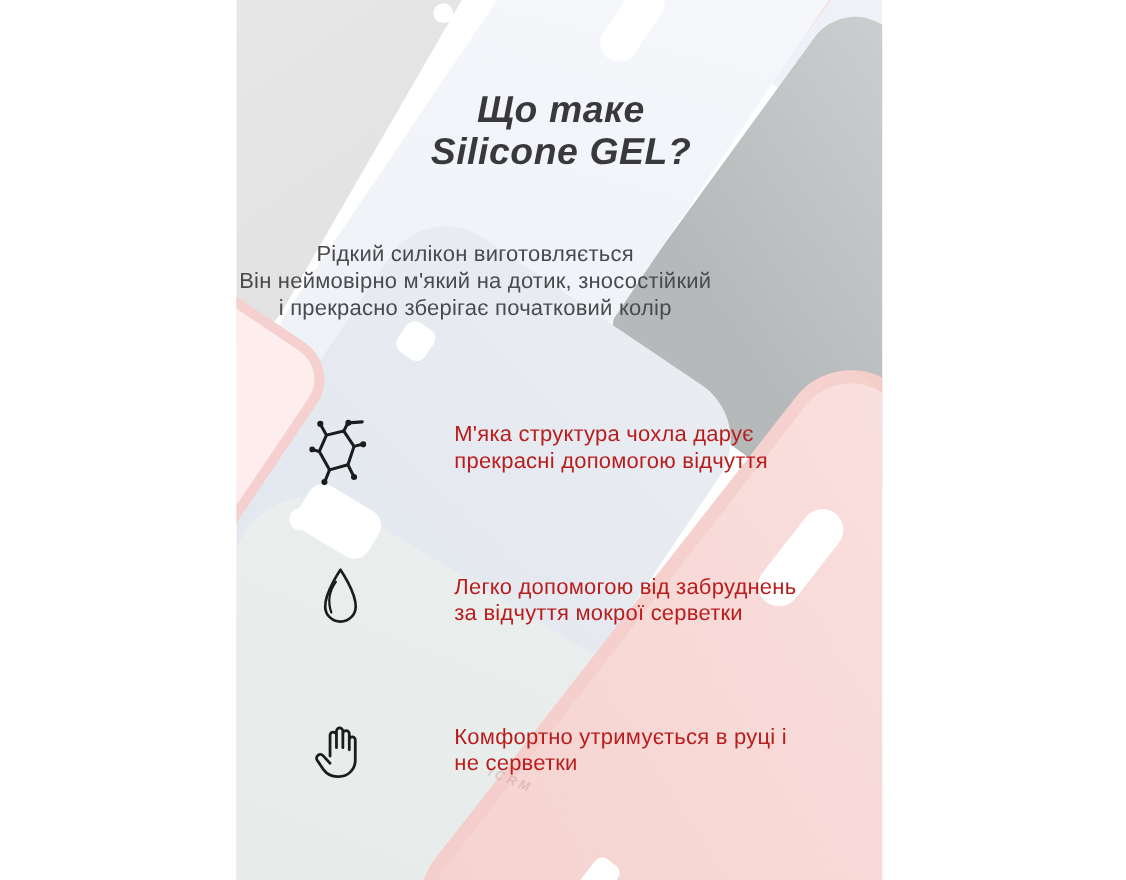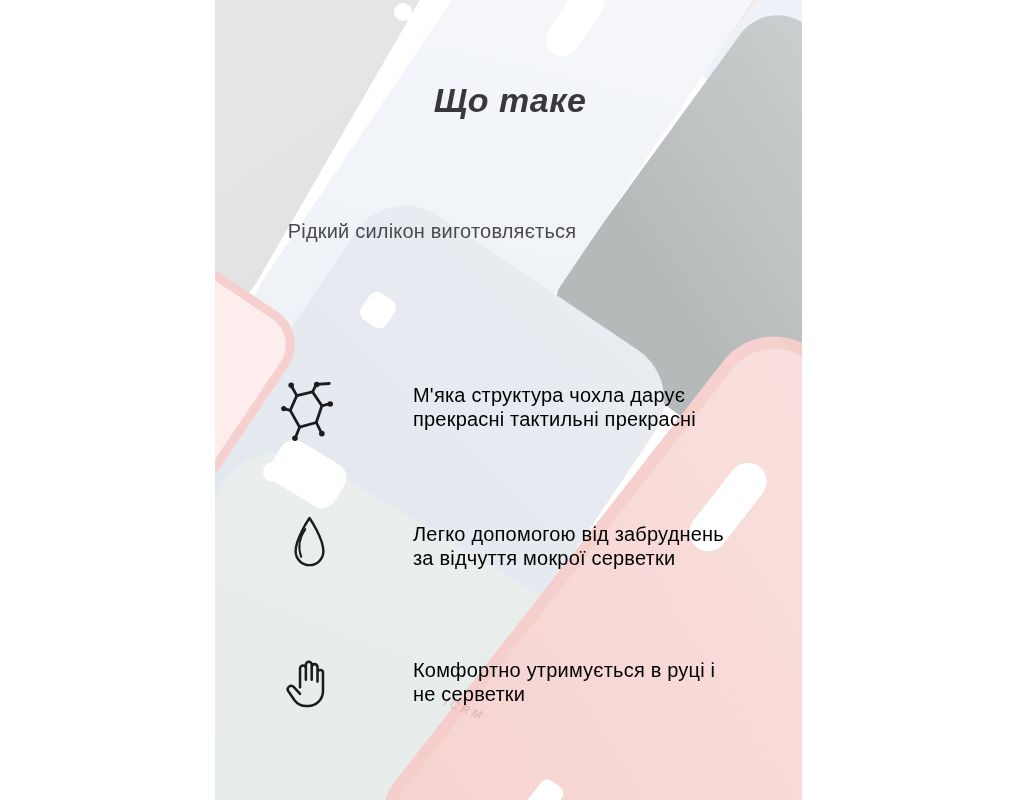--- a/index.html
+++ b/index.html
@@ -46,21 +46,21 @@
   .title{position:absolute;top:58px;left:0;width:988px;text-align:center;
          color:#39393b;font-weight:800;font-style:italic;font-size:34px;line-height:38px;letter-spacing:0.5px;padding-left:32px;}
   .title span{display:block;}
   .intro{position:absolute;top:199px;left:0;width:864px;text-align:center;
          color:#4a4a4e;font-size:20px;line-height:24.5px;letter-spacing:0.2px;}
   .intro span{display:block;}
   .f-icon{position:absolute;}
   .icon-molecule{left:281px;top:380px;}
   .icon-drop{left:291px;top:514px;}
   .icon-hand{left:285px;top:655px;}
-  .f-text{position:absolute;left:413px;color:#000000;font-size:20px;line-height:23.5px;letter-spacing:0.2px;}
+  .f-text{position:absolute;left:413px;color:#b91c1c;font-size:20px;line-height:23.5px;letter-spacing:0.2px;}
   .f-text span{display:block;}
   .ft1{top:384px;} .ft2{top:523px;} .ft3{top:659px;}
 </style>
 </head>
 <body>
 
 <div class="page">
 
   <div class="bg-strip">
     <div class="case cF"></div>
@@ -81,24 +81,27 @@
     <div class="case cI"></div>
     <div class="cutout pillI"></div>
     <div class="cutout portI"></div>
     <div class="wm">ICRM</div>
   </div>
 
   <div class="content">
 
     <h1 class="title">
       <span>Що таке</span>
+      <span>Silicone GEL?</span>
     </h1>
 
     <p class="intro">
       <span>Рідкий силікон виготовляється</span>
+      <span>Він неймовірно м'який на дотик, зносостійкий</span>
+      <span>і прекрасно зберігає початковий колір</span>
     </p>
 
     <span class="f-icon icon-molecule">
       <svg width="52" height="72" viewBox="0 0 56 76" fill="none">
         <polygon points="17,16 34,12 44,27 38,45 20,50 10,32" stroke="#1c1c1e" stroke-width="3" fill="none" stroke-linejoin="round"></polygon>
         <path d="M17 16 L12 7" stroke="#1c1c1e" stroke-width="3" stroke-linecap="round"></path>
           <circle cx="11" cy="5" r="3" fill="#1c1c1e"></circle>
         <path d="M34 12 L38 4 L52 3" stroke="#1c1c1e" stroke-width="3" stroke-linecap="round" stroke-linejoin="round"></path>
           <circle cx="38.5" cy="4" r="3" fill="#1c1c1e"></circle>
         <path d="M44 27 L52 25" stroke="#1c1c1e" stroke-width="3" stroke-linecap="round"></path>
@@ -106,21 +109,21 @@
         <path d="M38 45 L43 55" stroke="#1c1c1e" stroke-width="3" stroke-linecap="round"></path>
           <circle cx="44" cy="57" r="3" fill="#1c1c1e"></circle>
         <path d="M20 50 L16 60" stroke="#1c1c1e" stroke-width="3" stroke-linecap="round"></path>
           <circle cx="15" cy="62" r="3" fill="#1c1c1e"></circle>
         <path d="M10 32 L3 30" stroke="#1c1c1e" stroke-width="3" stroke-linecap="round"></path>
           <circle cx="3" cy="30" r="2.8" fill="#1c1c1e"></circle>
       </svg>
     </span>
     <div class="f-text ft1">
       <span>М'яка структура чохла дарує</span>
-      <span>прекрасні тактильні прекрасні</span>
+      <span>прекрасні допомогою відчуття</span>
     </div>
 
     <span class="f-icon icon-drop">
       <svg width="37" height="56" viewBox="0 0 40 58" fill="none">
         <path d="M20 3 C 20 3, 5 25, 5 39 a15 15 0 0 0 30 0 C 35 25, 20 3, 20 3 Z" stroke="#1c1c1e" stroke-width="2.6" stroke-linejoin="round"></path>
         <path d="M15.5 15 C 9 24, 7.5 35, 11 45" stroke="#1c1c1e" stroke-width="2.2" stroke-linecap="round"></path>
       </svg>
     </span>
     <div class="f-text ft2">
       <span>Легко допомогою від забруднень</span>

